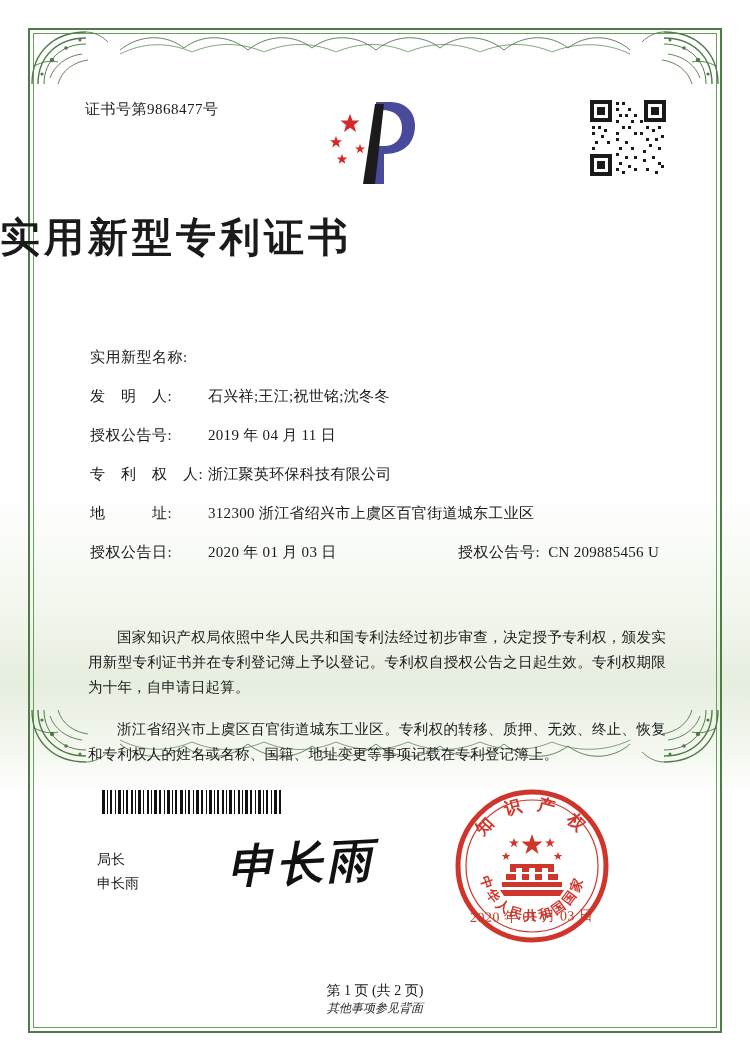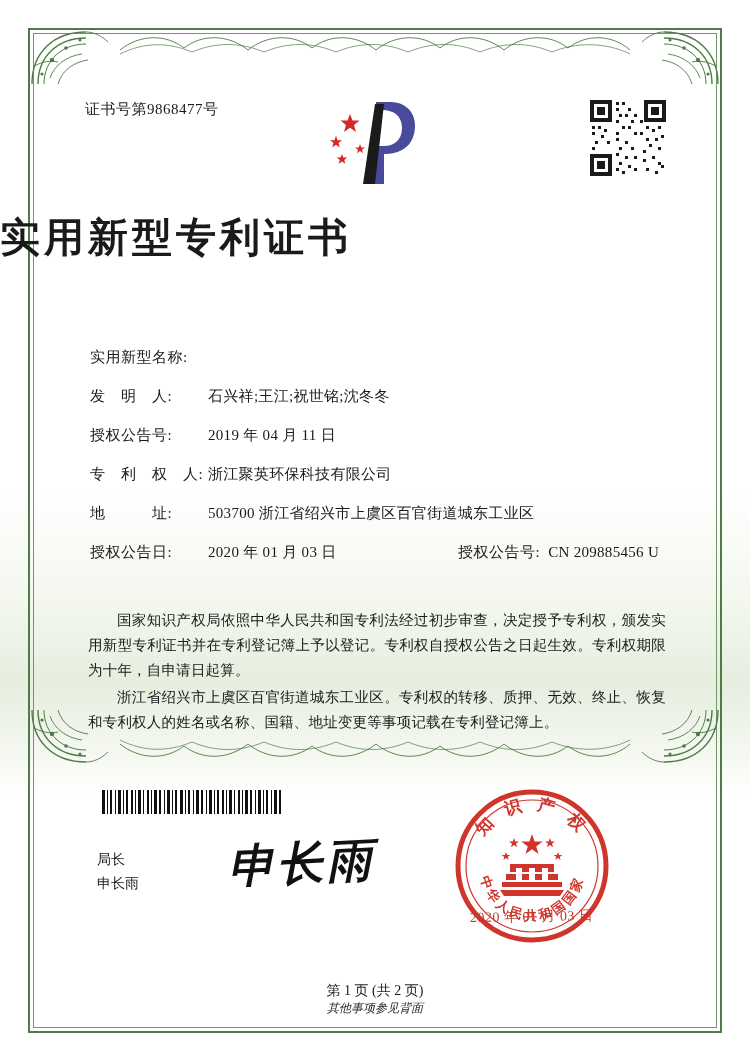--- a/index.html
+++ b/index.html
@@ -124,21 +124,21 @@
   
   .paras {
     position: absolute;
     left: 88px; top: 608px;
     width: 578px;
     font-size: 14.5px;
     line-height: 25px;
     text-align: justify;
   }
   .paras p {
-    margin: 0 0 2px 0;
+    margin: 17px 0 2px 0;
     text-indent: 2em;
     letter-spacing: 0.2px;
   }
 
   
   .barcode {
     position: absolute;
     left: 102px; top: 790px;
     width: 182px; height: 24px;
   }
@@ -400,21 +400,21 @@
       <div class="field-value">2019 年 04 月 11 日</div>
     </div>
 
     <div class="field-row">
       <div class="field-label">专　利　权　人:</div>
       <div class="field-value">浙江聚英环保科技有限公司</div>
     </div>
 
     <div class="field-row">
       <div class="field-label">地　　　址:</div>
-      <div class="field-value">503700 浙江省绍兴市上虞区百官街道城东工业区</div>
+      <div class="field-value">312300 浙江省绍兴市上虞区百官街道城东工业区</div>
     </div>
 
     <div class="field-row pair">
       <div class="field-label">授权公告日:</div>
       <div class="field-value">2020 年 01 月 03 日</div>
       <div class="field-label2">授权公告号:</div>
       <div class="field-value">CN 209885456 U</div>
     </div>
   </div>
 

